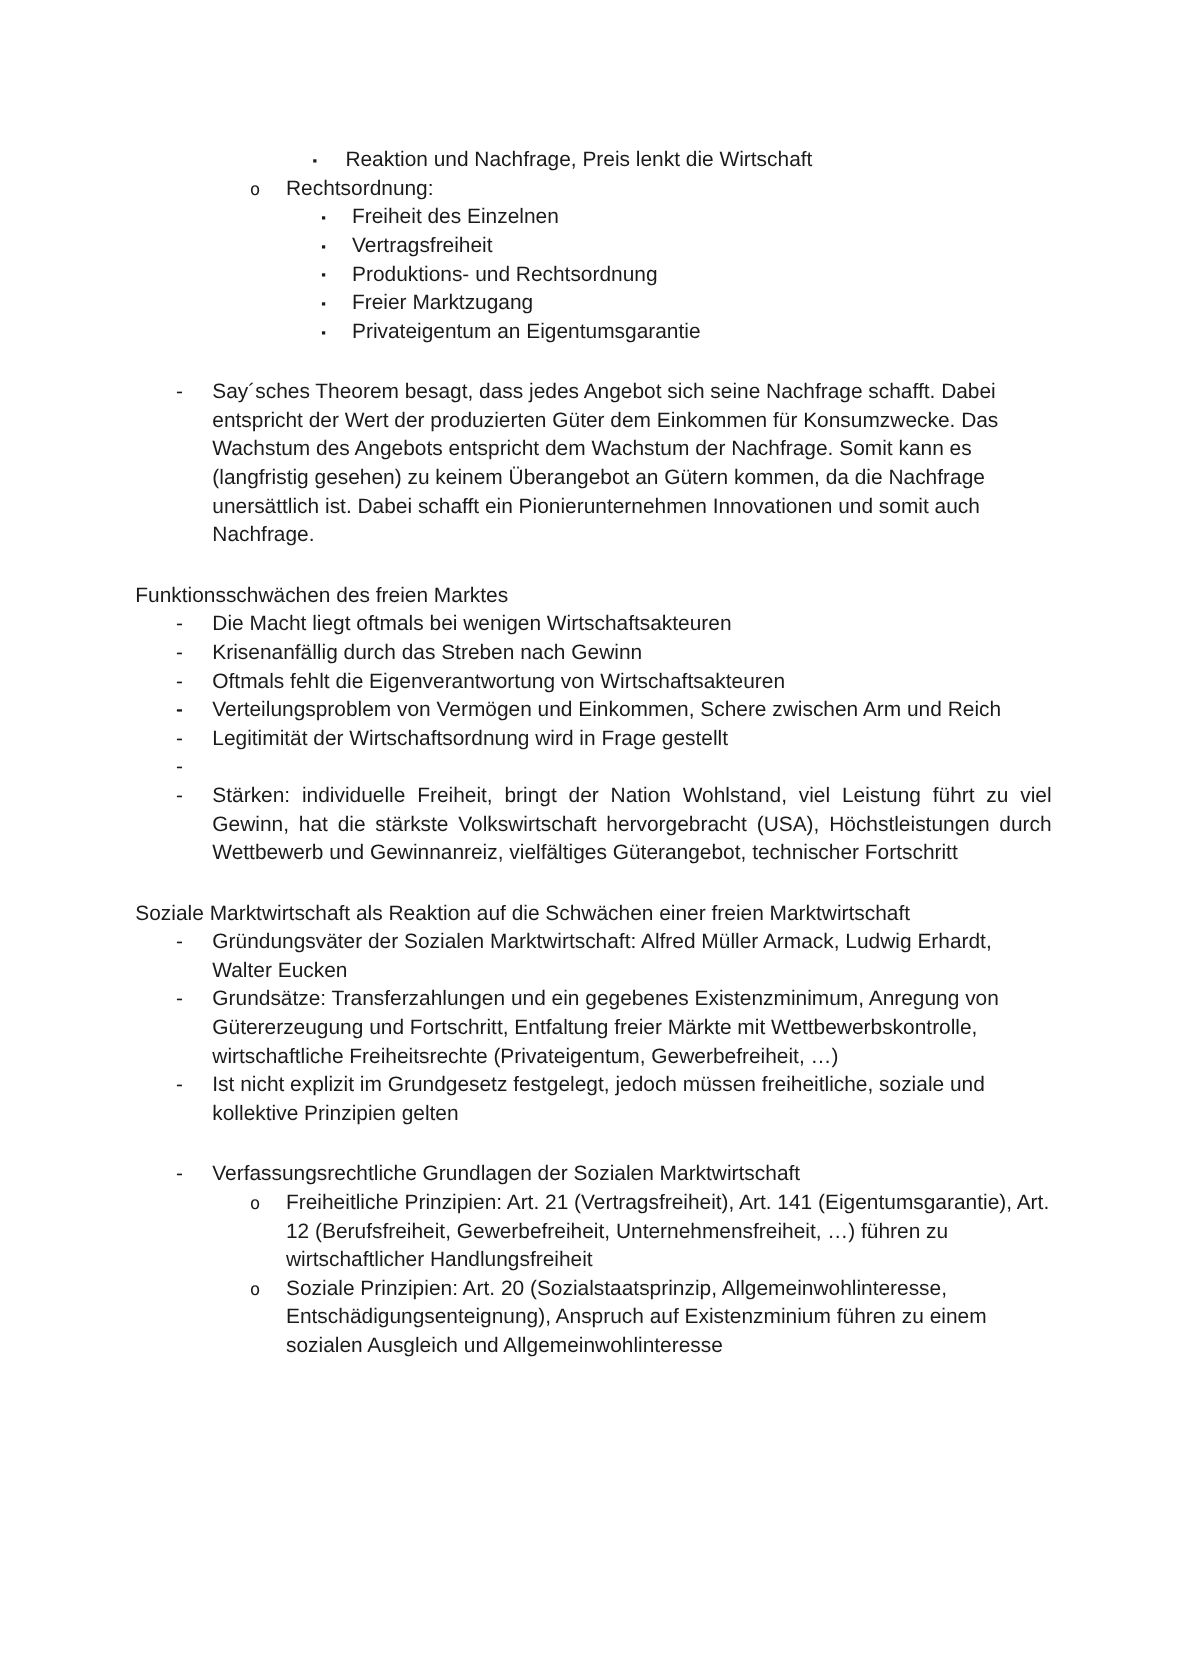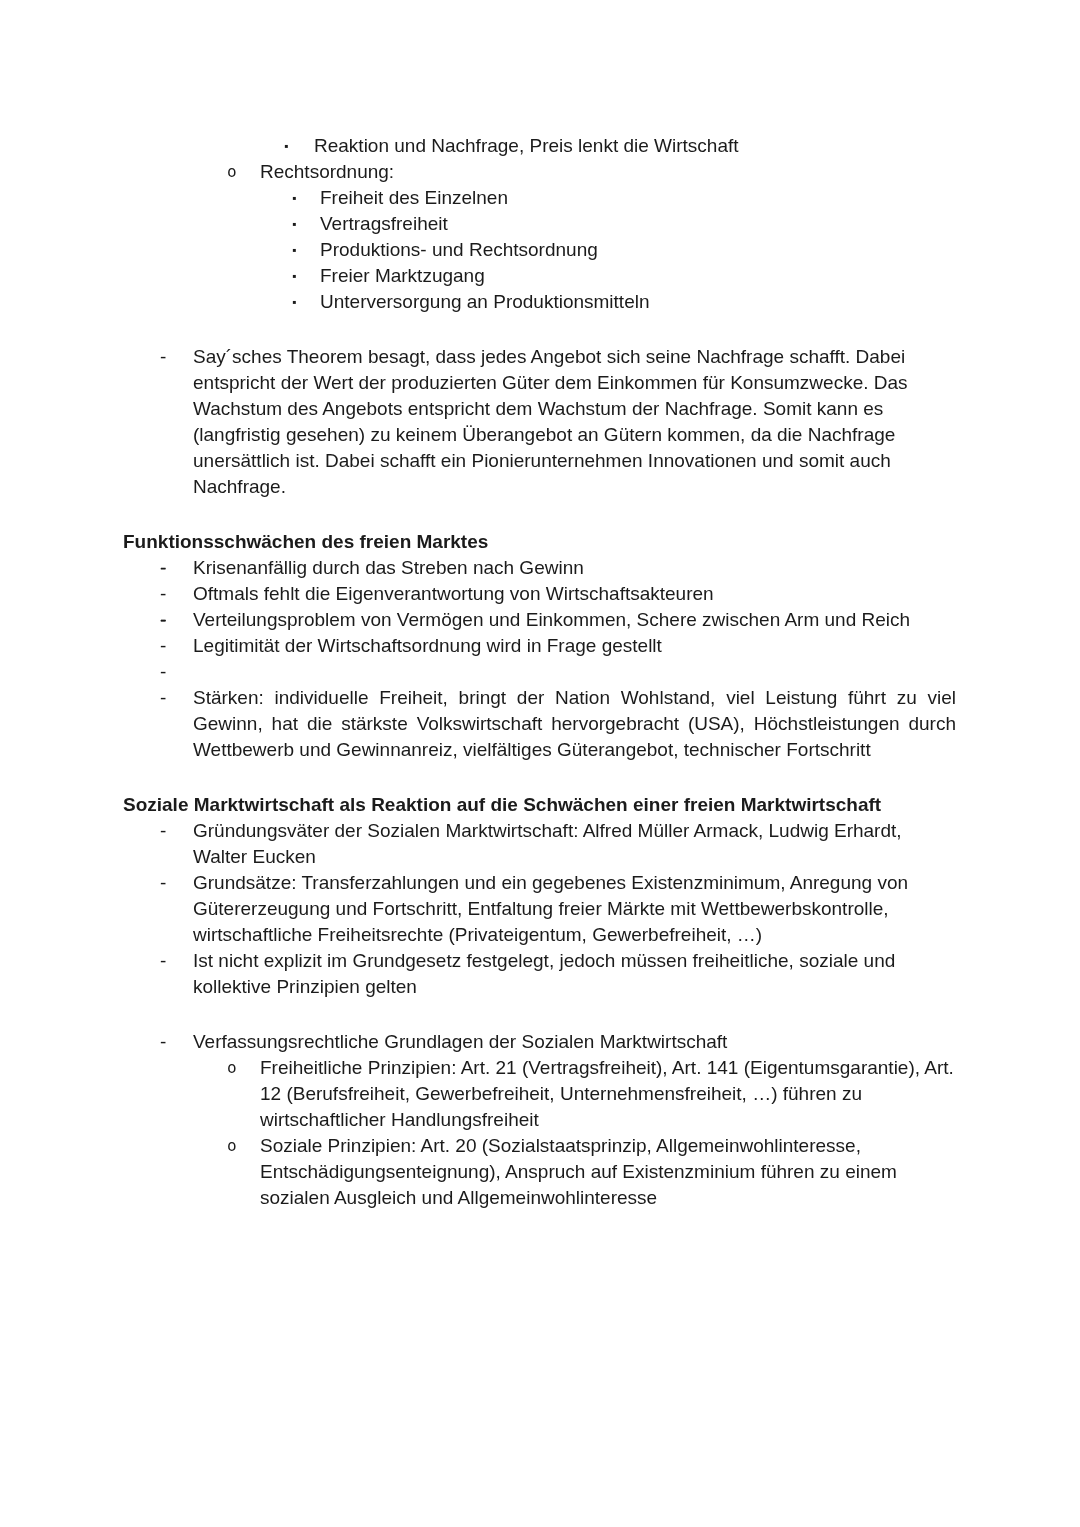--- a/index.html
+++ b/index.html
@@ -32,21 +32,21 @@
   .l3 { padding-left:197px; }
   .l3 > .marker { left:169px; }
 
   
   .l3-first { padding-left:191px; }
   .l3-first > .marker { left:161px; }
 
   .marker.sq   { font-size:12px; line-height:26px; }
   .marker.circ { font-family:"DejaVu Sans Mono","Liberation Mono",monospace; font-size:16px; line-height:26px; }
 
-  .heading { font-weight:bold; }
+  .heading { font-weight:normal; }
 
   .justify { text-align:justify; }
 
   .mt-26 { margin-top:26px; }
   .mt-29 { margin-top:29px; }
 </style>
 </head>
 <body>
 
 <div class="page">
@@ -73,32 +73,33 @@
     <div class="li l3">
       <span class="marker sq">▪</span>
       <span>Produktions- und Rechtsordnung</span>
     </div>
     <div class="li l3">
       <span class="marker sq">▪</span>
       <span>Freier Marktzugang</span>
     </div>
     <div class="li l3">
       <span class="marker sq">▪</span>
-      <span>Unterversorgung an Produktionsmitteln</span>
+      <span>Privateigentum an Eigentumsgarantie</span>
     </div>
 
     <div class="li l1 mt-29">
       <span class="marker">-</span>
       <span>Say´sches Theorem besagt, dass jedes Angebot sich seine Nachfrage schafft. Dabei entspricht der Wert der produzierten Güter dem Einkommen für Konsumzwecke. Das Wachstum des Angebots entspricht dem Wachstum der Nachfrage. Somit kann es (langfristig gesehen) zu keinem Überangebot an Gütern kommen, da die Nachfrage unersättlich ist. Dabei schafft ein Pionierunternehmen Innovationen und somit auch Nachfrage.</span>
     </div>
 
     <div class="heading mt-29">Funktionsschwächen des freien Marktes</div>
 
     <div class="li l1">
       <span class="marker">-</span>
+      <span>Die Macht liegt oftmals bei wenigen Wirtschaftsakteuren</span>
     </div>
     <div class="li l1">
       <span class="marker">-</span>
       <span>Krisenanfällig durch das Streben nach Gewinn</span>
     </div>
     <div class="li l1">
       <span class="marker">-</span>
       <span>Oftmals fehlt die Eigenverantwortung von Wirtschaftsakteuren</span>
     </div>
     <div class="li l1">

